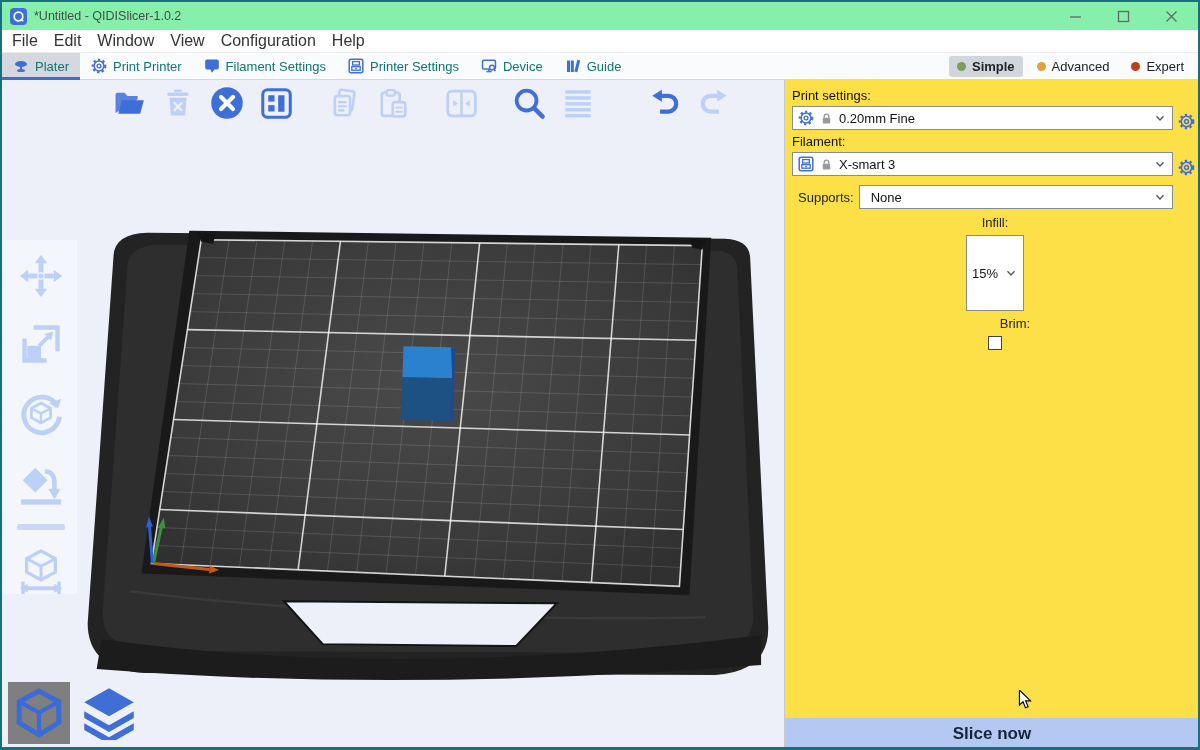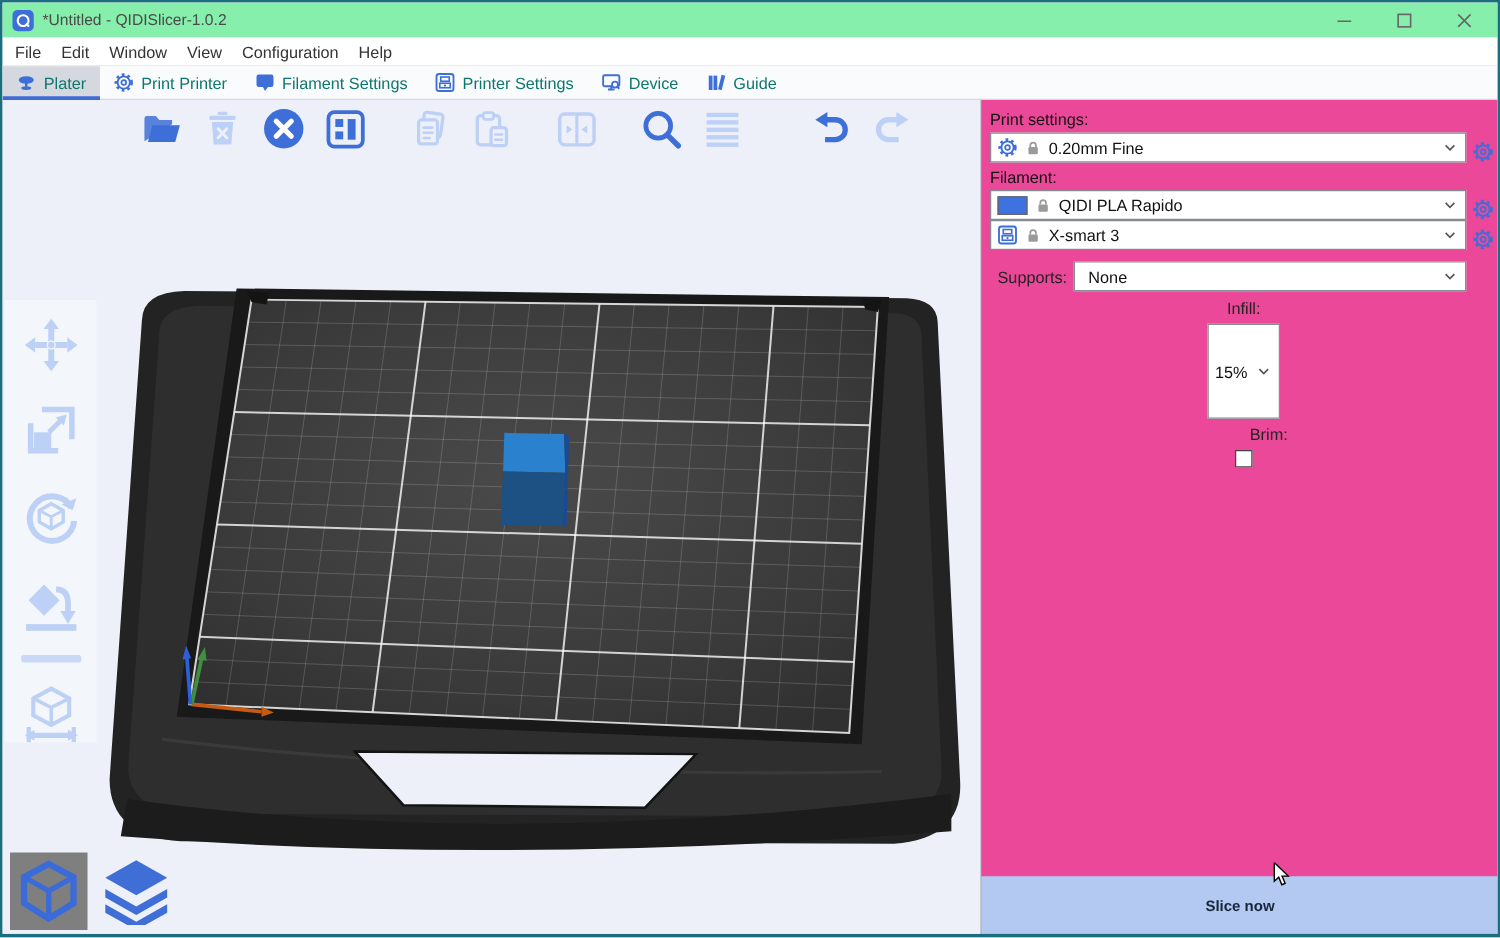--- a/index.html
+++ b/index.html
@@ -11,21 +11,21 @@
   .titlebar{position:absolute;left:0;top:0;width:1196px;height:28px;background:#86efac;
             display:flex;align-items:center;padding-left:8px;}
   .appicon{width:17px;height:17px;border-radius:4px;background:#3e6fd8;display:flex;
            align-items:center;justify-content:center;margin-right:7px;}
   .title-text{font-size:12.5px;color:#4a4a4a;}
   .win-controls{margin-left:auto;display:flex;align-items:center;gap:26px;padding-right:16px;}
   .win-btn{width:22px;height:22px;display:flex;align-items:center;justify-content:center;color:#666;}
   
   .menubar{position:absolute;left:0;top:28px;width:1196px;height:23px;background:#fff;
            display:flex;align-items:center;padding-left:2px;border-bottom:1px solid #ececec;}
-  .menu-item{font-size:13px;color:#333;padding:0 8px;height:100%;display:flex;align-items:center;}
+  .menu-item{font-size:16px;color:#333;padding:0 8px;height:100%;display:flex;align-items:center;}
   
   .tabbar{position:absolute;left:0;top:51px;width:1196px;height:27px;background:#fafbfd;
           display:flex;align-items:stretch;border-bottom:1px solid #d3d7de;}
   .tab{display:flex;align-items:center;gap:6px;padding:0 11px;font-size:13px;color:#0f766e;position:relative;}
   .tab .ticon{width:16px;height:16px;color:#3e6fd8;}
   .tab.active{background:#d5d8de;}
   .tab.active::after{content:"";position:absolute;left:0;right:0;bottom:-1px;height:3px;background:#3f6ad8;}
   .modes{margin-left:auto;display:flex;align-items:center;gap:6px;padding-right:6px;}
   .mode{display:flex;align-items:center;gap:6px;font-size:13px;padding:3px 8px;border-radius:3px;}
   .mode.active{background:#d2d6dc;font-weight:bold;}
@@ -40,39 +40,39 @@
   .tb-gap{width:8px;}
   .gizmo-strip{position:absolute;left:2px;top:160px;width:73px;height:354px;background:#f3f6fb;
                display:flex;flex-direction:column;align-items:center;justify-content:flex-start;
                gap:24px;padding-top:14px;color:#bdd0f5;}
   .gizmo-btn{width:46px;height:46px;display:flex;align-items:center;justify-content:center;color:#bdd0f5;}
   .gizmo-divider{width:48px;height:6px;background:#c9d8f6;border-radius:2px;margin:-6px 0;}
   .view-toggles{position:absolute;left:6px;top:602px;display:flex;align-items:center;gap:8px;}
   .vt-btn{width:62px;height:62px;display:flex;align-items:center;justify-content:center;}
   .vt-btn.sel{background:#7f7f7f;}
   
-  .sidebar{position:absolute;left:782px;top:78px;width:414px;height:669px;background:#ec4899;
+  .sidebar{position:absolute;left:782px;top:78px;width:414px;height:669px;background:#fde047;
            border-left:1px solid #c6c9d0;padding:4px 0 0 0;}
   .sb-label{font-size:13px;color:#111;margin:4px 0 3px 7px;}
   .preset-row{display:flex;align-items:flex-end;gap:4px;margin:0 3px 0 7px;}
   .combo{flex:1;height:24px;border:1px solid #878c93;background:#fff;display:flex;
          align-items:center;gap:6px;padding:0 5px;font-size:13px;color:#111;}
   .combo .chev{margin-left:auto;color:#555;}
   .gear-btn{width:18px;height:18px;color:#3e6fd8;flex:0 0 auto;display:flex;align-items:center;justify-content:center;}
   .swatch{width:24px;height:15px;border:1px solid #666;}
   .lead-ico{width:16px;height:16px;color:#3e6fd8;}
   .lock-ico{width:13px;height:13px;color:#9a9a9a;}
   .supports-row{display:flex;align-items:center;margin:9px 25px 0 13px;gap:5px;}
   .supports-row .combo{height:24px;}
   .infill-row{display:flex;align-items:center;margin:6px 0 0 7px;gap:5px;font-size:13px;flex-direction:column;}
   .combo.small{flex:0 0 76px;}
   .brim-label{margin-left:40px;}
   .checkbox{width:14px;height:14px;border:1.2px solid #444;background:#fff;display:inline-block;}
-  .slice-btn{position:absolute;left:0;bottom:0;width:414px;height:48px;border:none;
-             font-family:"Liberation Sans",sans-serif;font-size:12px;font-weight:bold;color:#16253a;}
+  .slice-btn{position:absolute;left:0;bottom:0;width:414px;height:31px;border:none;
+             font-family:"Liberation Sans",sans-serif;font-size:17px;font-weight:bold;color:#16253a;}
   .cursor{position:absolute;left:1014px;top:688px;z-index:50;}
   .hidden-defs{position:absolute;width:0;height:0;overflow:hidden;}
 </style>
 </head>
 <body>
 
 <svg class="hidden-defs" aria-hidden="true">
   <defs>
     <symbol id="i-gear" viewBox="0 0 16 16">
       <circle cx="8" cy="8" r="6.3" fill="none" stroke="currentColor" stroke-width="2.1" stroke-dasharray="2.2 2.45"></circle>
@@ -285,20 +285,34 @@
       <svg class="ticon">
           <use href="#i-device"></use>
         </svg>
       <span>Device</span>
     </span>
     <span class="tab">
       <svg class="ticon">
           <use href="#i-guide"></use>
         </svg>
       <span>Guide</span>
+    </span>
+    <span class="modes">
+      <span class="mode active">
+        <span class="dot" style="background: rgb(125, 158, 95);"></span>
+        <span>Simple</span>
+      </span>
+      <span class="mode">
+        <span class="dot" style="background: rgb(226, 162, 59);"></span>
+        <span>Advanced</span>
+      </span>
+      <span class="mode">
+        <span class="dot" style="background: rgb(184, 67, 31);"></span>
+        <span>Expert</span>
+      </span>
     </span>
   </div>
 
   <div class="viewport">
 
     <svg class="scene-svg" width="782" height="672" viewBox="0 0 785 672">
       <defs>
         <radialGradient id="bedGrad" cx="50%" cy="42%" r="68%">
           <stop offset="0%" stop-color="#4a4a4a"></stop>
           <stop offset="70%" stop-color="#3a3a3a"></stop>
@@ -496,37 +510,20 @@
           </svg>
       </div>
       <span class="gear-btn">
         <svg width="17" height="17">
             <use href="#i-gear"></use>
           </svg>
       </span>
     </div>
 
     <div class="sb-label">Filament:</div>
-    <div class="preset-row">
-      <div class="combo">
-        <span class="swatch" style="background: rgb(61, 114, 224);"></span>
-        <svg class="lock-ico">
-            <use href="#i-lock"></use>
-          </svg>
-        <span>QIDI PLA Rapido</span>
-        <svg class="chev" width="14" height="14">
-            <use href="#i-chev"></use>
-          </svg>
-      </div>
-      <span class="gear-btn">
-        <svg width="17" height="17">
-            <use href="#i-gear"></use>
-          </svg>
-      </span>
-    </div>
 
     <div class="preset-row">
       <div class="combo">
         <svg class="lead-ico">
             <use href="#i-printer-sq"></use>
           </svg>
         <svg class="lock-ico">
             <use href="#i-lock"></use>
           </svg>
         <span>X-smart 3</span>

